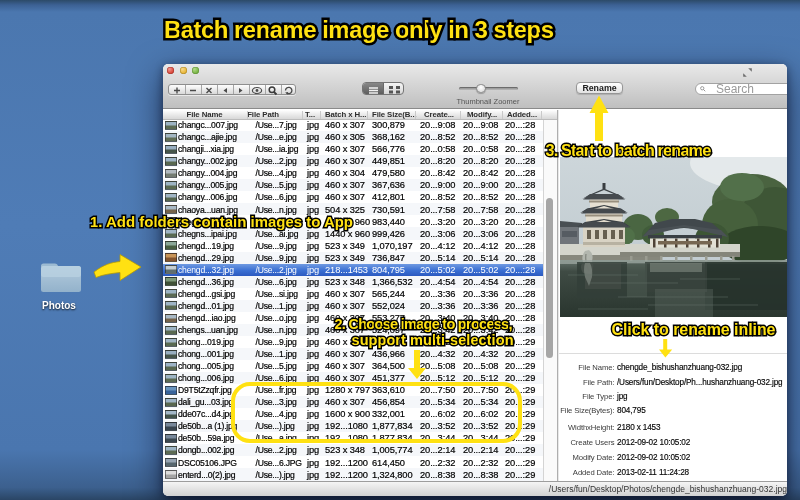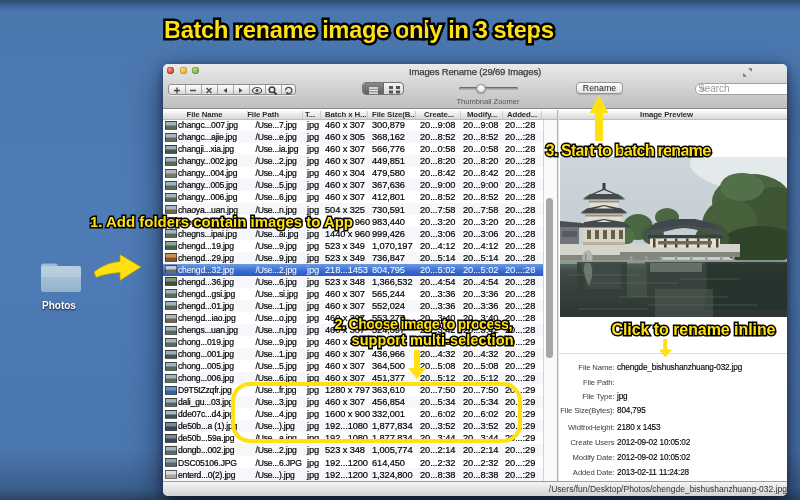--- a/index.html
+++ b/index.html
@@ -11,22 +11,22 @@
 background:linear-gradient(180deg,#e9e9e9 0%,#d6d6d6 45%,#bfbfbf 100%);
 border-bottom:1px solid #8a8a8a;border-radius:5px 5px 0 0}
 .tl{position:absolute;top:2.8px;width:6.8px;height:6.8px;border-radius:50%}
 .title{position:absolute;top:1px;width:100%;text-align:center;font-size:9.6px;color:#3b3b3b;line-height:13px;letter-spacing:-0.2px;-webkit-text-stroke:0.25px #3b3b3b}
 .btngrp{position:absolute;left:4.5px;top:20px;width:128px;height:11px;border:1px solid #8e8e8e;border-radius:3px;
 background:linear-gradient(180deg,#fdfdfd,#d9d9d9);box-shadow:0 1px 0 rgba(255,255,255,0.6)}
 .btngrp i{position:absolute;top:0;width:1px;height:100%;background:#a5a5a5}
 .segc{position:absolute;left:199px;top:17.5px;width:42px;height:13px;border:1px solid #757575;border-radius:4px;overflow:hidden;background:linear-gradient(180deg,#f6f6f6,#d8d8d8)}
 .segl{position:absolute;left:0;top:0;width:21px;height:100%;background:linear-gradient(180deg,#888,#5e5e5e);border-right:1px solid #6a6a6a}
 .rename{position:absolute;left:413px;top:18px;width:47px;height:12px;border:1px solid #969696;border-radius:4px;
-background:linear-gradient(180deg,#ffffff,#e2e2e2);font-size:8.8px;font-weight:normal;color:#222;text-align:center;line-height:11px;box-shadow:0 1px 1px rgba(0,0,0,0.15)}
-.search{position:absolute;left:532px;top:18.5px;width:105px;height:12px;border:1px solid #a2a2a2;border-radius:7px;background:#fff;font-size:10px;color:#9a9a9a;line-height:10.5px;padding-left:2px}
+background:linear-gradient(180deg,#ffffff,#e2e2e2);font-size:8.8px;font-weight:bold;color:#222;text-align:center;line-height:11px;box-shadow:0 1px 1px rgba(0,0,0,0.15)}
+.search{position:absolute;left:532px;top:18.5px;width:105px;height:12px;border:1px solid #a2a2a2;border-radius:7px;background:#fff;font-size:12px;color:#9a9a9a;line-height:10.5px;padding-left:20px}
 .mag{position:absolute;left:4px;top:2px;width:6px;height:6px}
 .zoomlbl{position:absolute;left:262px;top:33px;width:126px;text-align:center;font-size:7.5px;color:#555}
 .slider{position:absolute;left:296px;top:23.2px;width:59px;height:2.6px;background:linear-gradient(180deg,#8e8e8e,#b8b8b8);border-radius:2px;box-shadow:inset 0 1px 1px rgba(0,0,0,0.3)}
 .knob{position:absolute;left:-5px;top:-3.6px;width:9.5px;height:9.5px;border-radius:50%;background:radial-gradient(circle at 50% 35%,#ffffff,#d2d2d2);border:1px solid #8a8a8a;box-shadow:0 1px 1px rgba(0,0,0,0.25)}
 .hdr{position:absolute;left:0;top:46px;width:394px;height:9.5px;
 background:linear-gradient(180deg,#ffffff,#e3e3e3 70%,#d8d8d8);border-bottom:1px solid #bcbcbc;font-size:7.8px;font-weight:bold;color:#2e2e2e;line-height:9.5px;letter-spacing:-0.1px}
 .hdr .h{position:absolute;top:0;white-space:nowrap}
 .hdr .sep{position:absolute;top:1px;height:7.5px;width:1px;background:#c9c9c9}
 .hdrR{position:absolute;left:396px;top:46px;width:228px;height:9.5px;
 background:linear-gradient(180deg,#ffffff,#e3e3e3 70%,#d8d8d8);border-bottom:1px solid #bcbcbc;font-size:7.8px;font-weight:bold;color:#2e2e2e;line-height:9.5px;text-align:center;letter-spacing:-0.1px;padding-right:13px}
@@ -59,21 +59,20 @@
         <stop offset="1" stop-color="#93b2cb"></stop>
 </linearGradient>
     </defs>
 </svg>
 <div class="phlbl">Photos</div>
 <div class="win">
   <div class="tbar">
     <div class="tl" style="left:4px;background:radial-gradient(circle at 35% 30%,#f09a93,#dc4a3d 60%,#b2322a);box-shadow:inset 0 0 0 0.6px #a63b32"></div>
     <div class="tl" style="left:16.8px;background:radial-gradient(circle at 35% 30%,#f8d98c,#e8b73a 60%,#c29028);box-shadow:inset 0 0 0 0.6px #b08c2e"></div>
     <div class="tl" style="left:29.4px;background:radial-gradient(circle at 35% 30%,#b5dd8a,#7ab648 60%,#5a9232);box-shadow:inset 0 0 0 0.6px #67953c"></div>
-    <div class="title">Images Rename (29/69 Images)</div>
     <svg width="11" height="11" viewBox="0 0 11 11" style="position:absolute;right:34px;top:3px">
 <path d="M6.2 1.2 L9.8 1.2 L9.8 4.8 Z" fill="#6e6e6e"></path>
 <path d="M1.2 6.2 L1.2 9.8 L4.8 9.8 Z" fill="#6e6e6e"></path>
 </svg>
     <div class="btngrp">
       <svg width="128" height="11" viewBox="0 0 128 11" style="position:absolute;left:0;top:0">
 <g stroke="#4a4a4a" stroke-width="1.4" fill="none">
 <path d="M8 2.5 V8.5 M5 5.5 H11"></path>
 <path d="M21 5.5 H27"></path>
 <path d="M37.5 3 L42.5 8 M42.5 3 L37.5 8"></path>
@@ -186,21 +185,20 @@
       <span class="h" style="left:359px;transform:translateX(-50%)">Added...</span>
       <span class="sep" style="left:83.5px"></span>
       <span class="sep" style="left:139px"></span>
       <span class="sep" style="left:157px"></span>
       <span class="sep" style="left:204px"></span>
       <span class="sep" style="left:251.5px"></span>
       <span class="sep" style="left:296.5px"></span>
       <span class="sep" style="left:339px"></span>
       <span class="sep" style="left:377.5px"></span>
     </div>
-  <div class="hdrR">Image Preview</div>
   <svg width="227" height="160" viewBox="0 0 227 160" preserveAspectRatio="none" style="position:absolute;left:397px;top:93px">
 <defs>
 <linearGradient id="wat" x1="0" y1="0" x2="0" y2="1">
 <stop offset="0" stop-color="#66736c"></stop>
           <stop offset="0.2" stop-color="#3f4b44"></stop>
           <stop offset="1" stop-color="#29352e"></stop>
 </linearGradient>
 <linearGradient id="sky2" x1="0" y1="0" x2="0" y2="1">
 <stop offset="0" stop-color="#cdd6da"></stop>
           <stop offset="1" stop-color="#c2ccd1"></stop>
@@ -300,20 +298,21 @@
         <path d="M58 140 H168"></path>
         <path d="M88 148 H198"></path>
         <path d="M18 152 H88"></path>
         <path d="M120 122 H180"></path>
 </g>
 </svg>
   <div class="mline"></div>
   <div class="mlab" style="top:298px">File Name:</div>
     <div class="mval" style="top:298px">chengde_bishushanzhuang-032.jpg</div>
     <div class="mlab" style="top:313px">File Path:</div>
+    <div class="mval" style="top:313px">/Users/fun/Desktop/Ph...hushanzhuang-032.jpg</div>
     <div class="mlab" style="top:327px">File Type:</div>
     <div class="mval" style="top:327px">jpg</div>
     <div class="mlab" style="top:341px">File Size(Bytes):</div>
     <div class="mval" style="top:341px">804,795</div>
     <div class="mlab" style="top:358px">WidthxHeight:</div>
     <div class="mval" style="top:358px">2180 x 1453</div>
     <div class="mlab" style="top:373px">Create Users</div>
     <div class="mval" style="top:373px">2012-09-02  10:05:02</div>
     <div class="mlab" style="top:388px">Modify Date:</div>
     <div class="mval" style="top:388px">2012-09-02  10:05:02</div>

